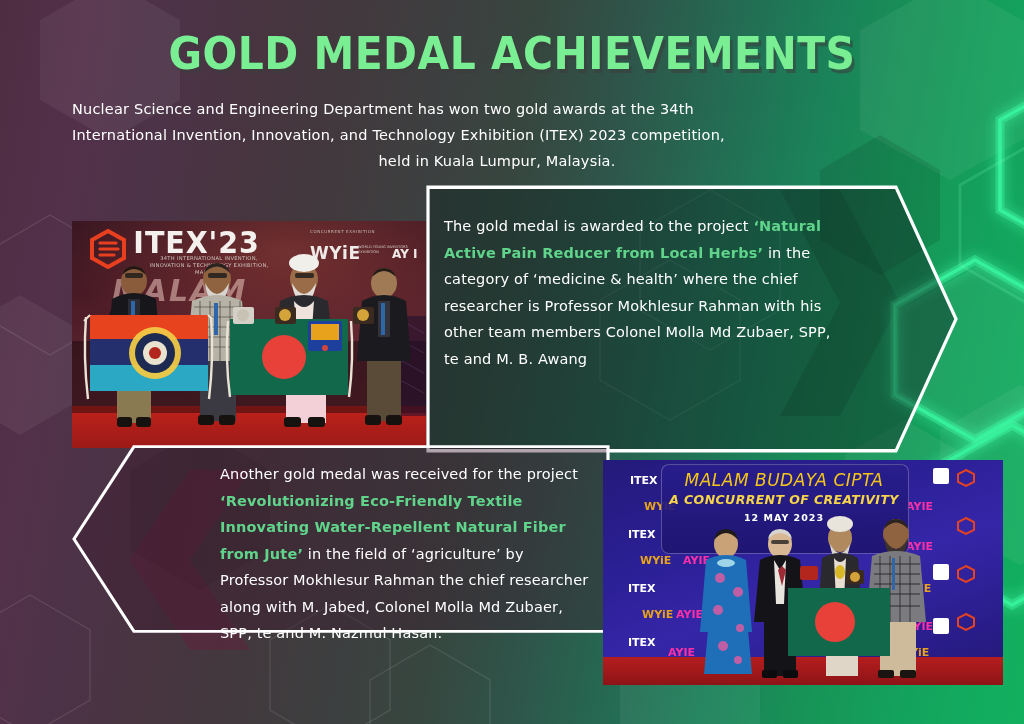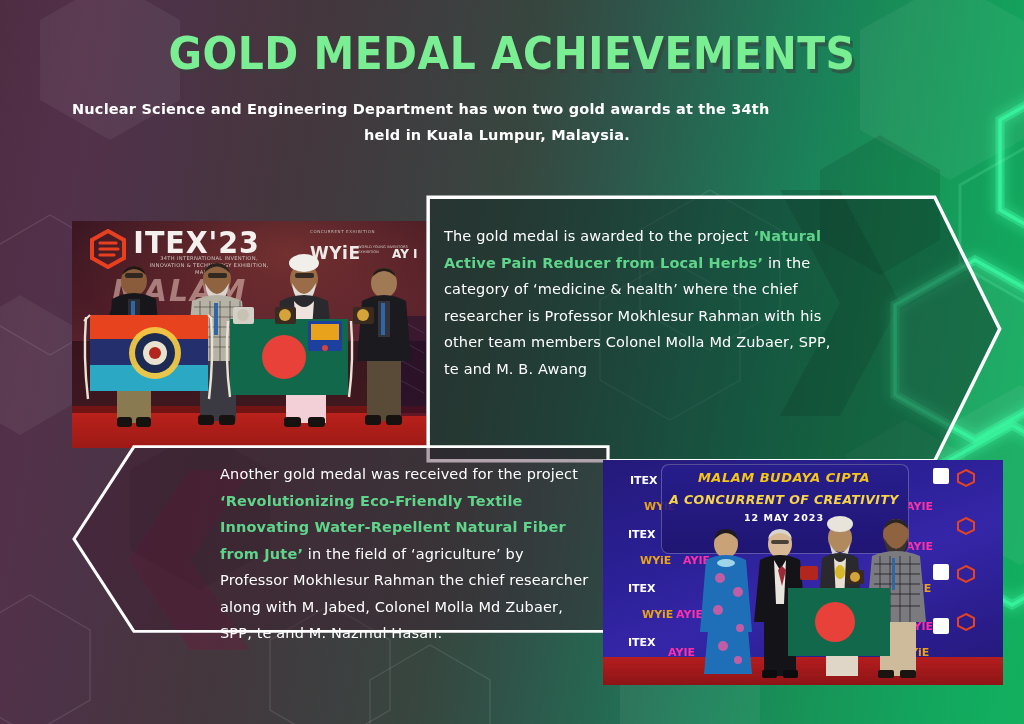--- a/index.html
+++ b/index.html
@@ -53,21 +53,21 @@
     transform: scaleX(0.93);
     transform-origin: center;
   }
 
   .intro-text {
     position: absolute;
     top: 96px;
     left: 72px;
     width: 850px;
     font-size: 14.5px;
-    font-weight: bold;
+    font-weight: normal;
     line-height: 26px;
     color: #ffffff;
     text-align: justify;
     text-justify: inter-word;
     letter-spacing: 0.2px;
   }
   .intro-text .last-line { text-align: center; }
 
   
   .photo {
@@ -147,21 +147,21 @@
     position:absolute; inset:0;
     background: linear-gradient(160deg,#241a7a 0%, #2a1f93 30%, #3526a8 55%, #2a1d8c 80%, #241874 100%);
   }
   .p2-board {
     position:absolute; left:58px; top:4px; width:246px; height:88px;
     border:1px solid rgba(255,255,255,0.25); border-radius:8px;
     background: linear-gradient(180deg, rgba(40,30,140,0.9), rgba(30,20,110,0.9));
   }
   .p2-title1 {
     position:absolute; left:58px; top:10px; width:246px; text-align:center;
-    font-size:13px; font-weight:bold; font-style:italic; color:#f5c518;
+    font-size:17px; font-weight:normal; font-style:italic; color:#f5c518;
     letter-spacing:0.5px;
   }
   .p2-title2 {
     position:absolute; left:58px; top:32px; width:246px; text-align:center;
     font-size:12.5px; font-weight:bold; font-style:italic; color:#f5d44a;
     letter-spacing:0.4px;
   }
   .p2-date {
     position:absolute; left:58px; top:52px; width:246px; text-align:center;
     font-size:9.5px; font-weight:bold; color:#ffffff; letter-spacing:1px;
@@ -169,21 +169,21 @@
   .p2-floor {
     position:absolute; left:0; bottom:0; width:100%; height:28px;
     background: linear-gradient(180deg,#b51d1f,#8d1416);
   }
 
   
   .panel {
     position: absolute;
   }
   .panel-1 {
-    left: 426px; top: 195px; width: 534px; height: 268px; padding-left: 44px;
+    left: 426px; top: 185px; width: 534px; height: 268px;
   }
   .panel-2 {
     left: 72px; top: 445px; width: 538px; height: 188px;
   }
   .panel svg { position:absolute; inset:0; width:100%; height:100%; }
   .panel-text {
     position: absolute;
     font-size: 14.5px;
     line-height: 26.5px;
     color: #ffffff;
@@ -250,20 +250,21 @@
 
       <polygon fill="none" stroke="rgba(120,255,190,0.18)" stroke-width="3" points="960,185 1030,145 1100,185 1100,265 1030,305 960,265"></polygon>
       <polygon fill="none" stroke="rgba(120,255,190,0.16)" stroke-width="3" points="855,520 925,480 995,520 995,600 925,640 855,600"></polygon>
     </svg>
   </div>
 
   <div class="poster-title">GOLD MEDAL ACHIEVEMENTS</div>
 
   <div class="intro-text">
     <div style="text-align:justify;">Nuclear Science and Engineering Department has won two gold awards at the 34th</div>
+    <div style="text-align:justify;">International Invention, Innovation, and Technology Exhibition (ITEX) 2023 competition,</div>
     <div class="last-line">held in Kuala Lumpur, Malaysia.</div>
   </div>
 
   <div class="photo photo-1">
     <div class="scene">
       <div class="p1-backdrop"></div>
       <div class="p1-wall-glow"></div>
 
       <svg class="p1-logo" viewBox="0 0 40 40">
         <polygon points="20,2 36,11 36,29 20,38 4,29 4,11" fill="none" stroke="#e8401f" stroke-width="4"></polygon>

